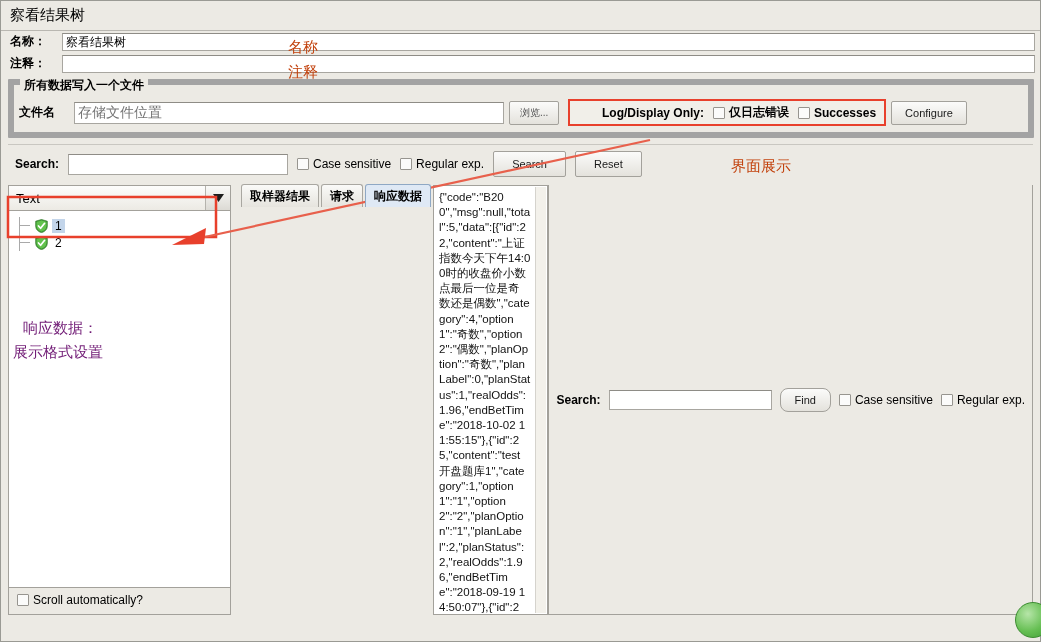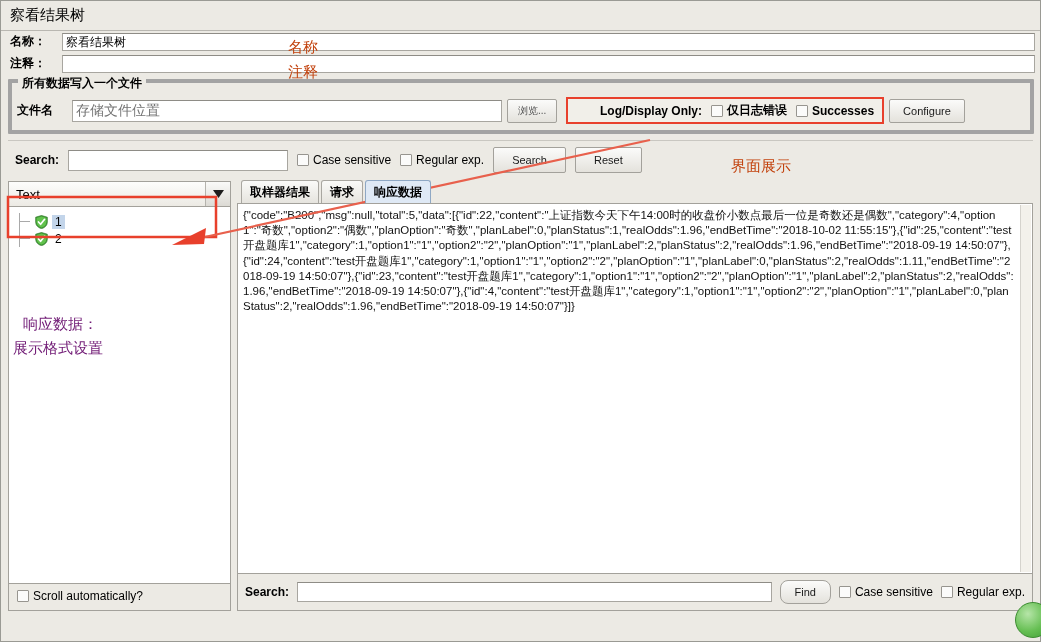--- a/index.html
+++ b/index.html
@@ -49,21 +49,21 @@
     padding:0 3px;
     color:#000;
     outline:none;
     font-family:"Liberation Sans",sans-serif;
   }
   .tf.redhint{color:#737373;font-size:14px;line-height:17px;}
 
   
   .groupwrap{margin:4px 6px 0 7px;}
   .group{
-    border:4px solid #a3a3a3;
+    border:6px solid #a3a3a3;
     border-radius:1px;
     padding:0 5px 6px 5px;
     position:relative;
     background:#eceae4;
   }
   .group-title{
     position:absolute;top:-8px;left:6px;
     background:#eceae4;
     padding:0 4px;
     font-weight:bold;font-size:12px;
@@ -189,21 +189,21 @@
 
   .scrollrow{
     border:1px solid #a3a19b;
     border-top:none;
     background:#eceae4;
     padding:5px 8px;
     box-sizing:border-box;
   }
 
   
-  .rightpane{flex:1;display:flex;flex-direction:column;min-width:0;}
+  .rightpane{flex:1;display:flex;flex-direction:row;min-width:0;}
   .tabs{display:flex;align-items:flex-end;height:22px;padding-left:4px;}
   .tab{
     background:linear-gradient(#fafaf8,#e6e4de);
     border:1px solid #a9a7a1;
     border-bottom:none;
     border-radius:3px 3px 0 0;
     padding:3px 8px 2px 8px;
     font-size:12px;font-weight:bold;
     margin-right:2px;
     box-sizing:border-box;

